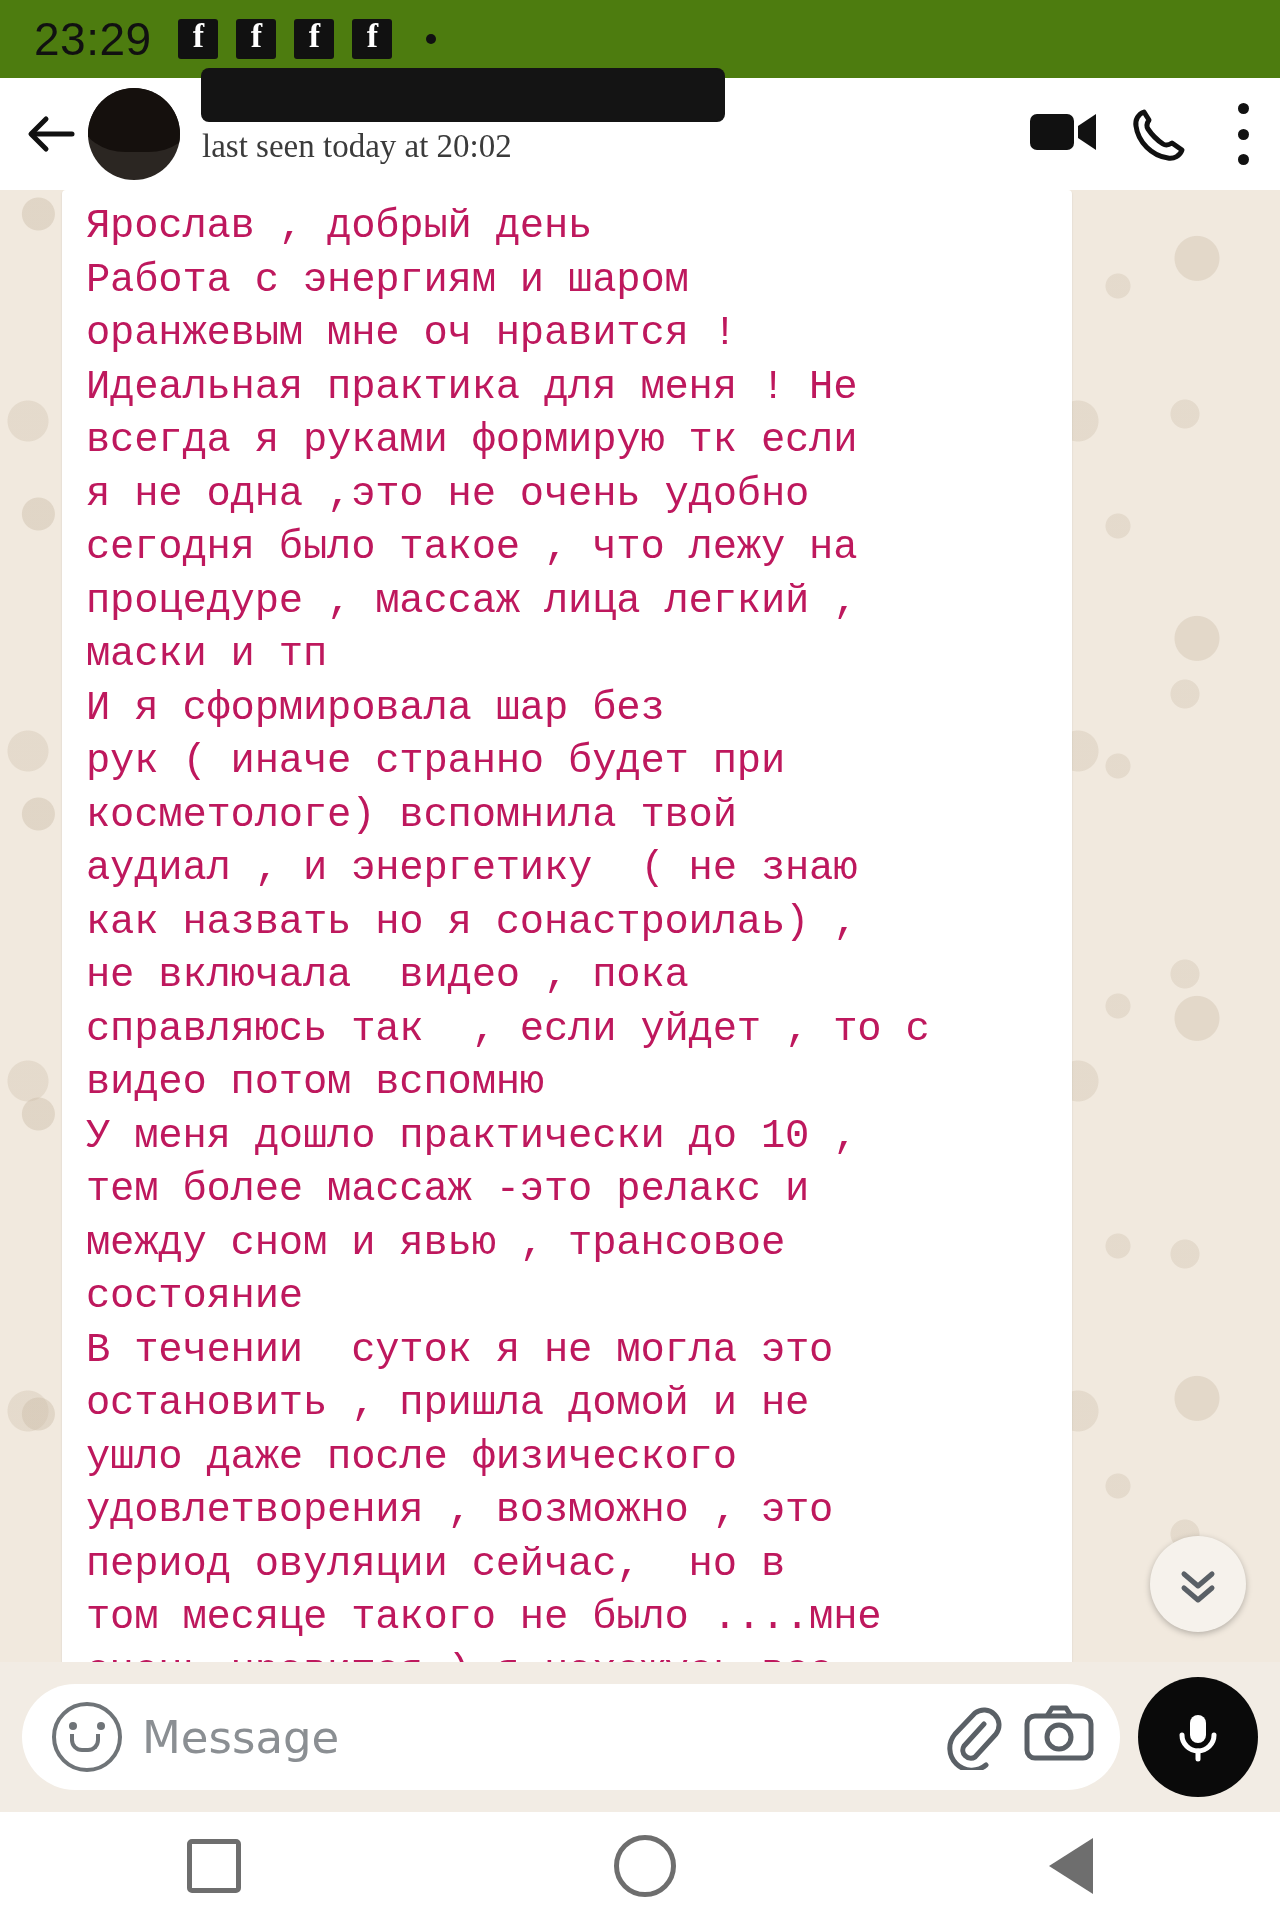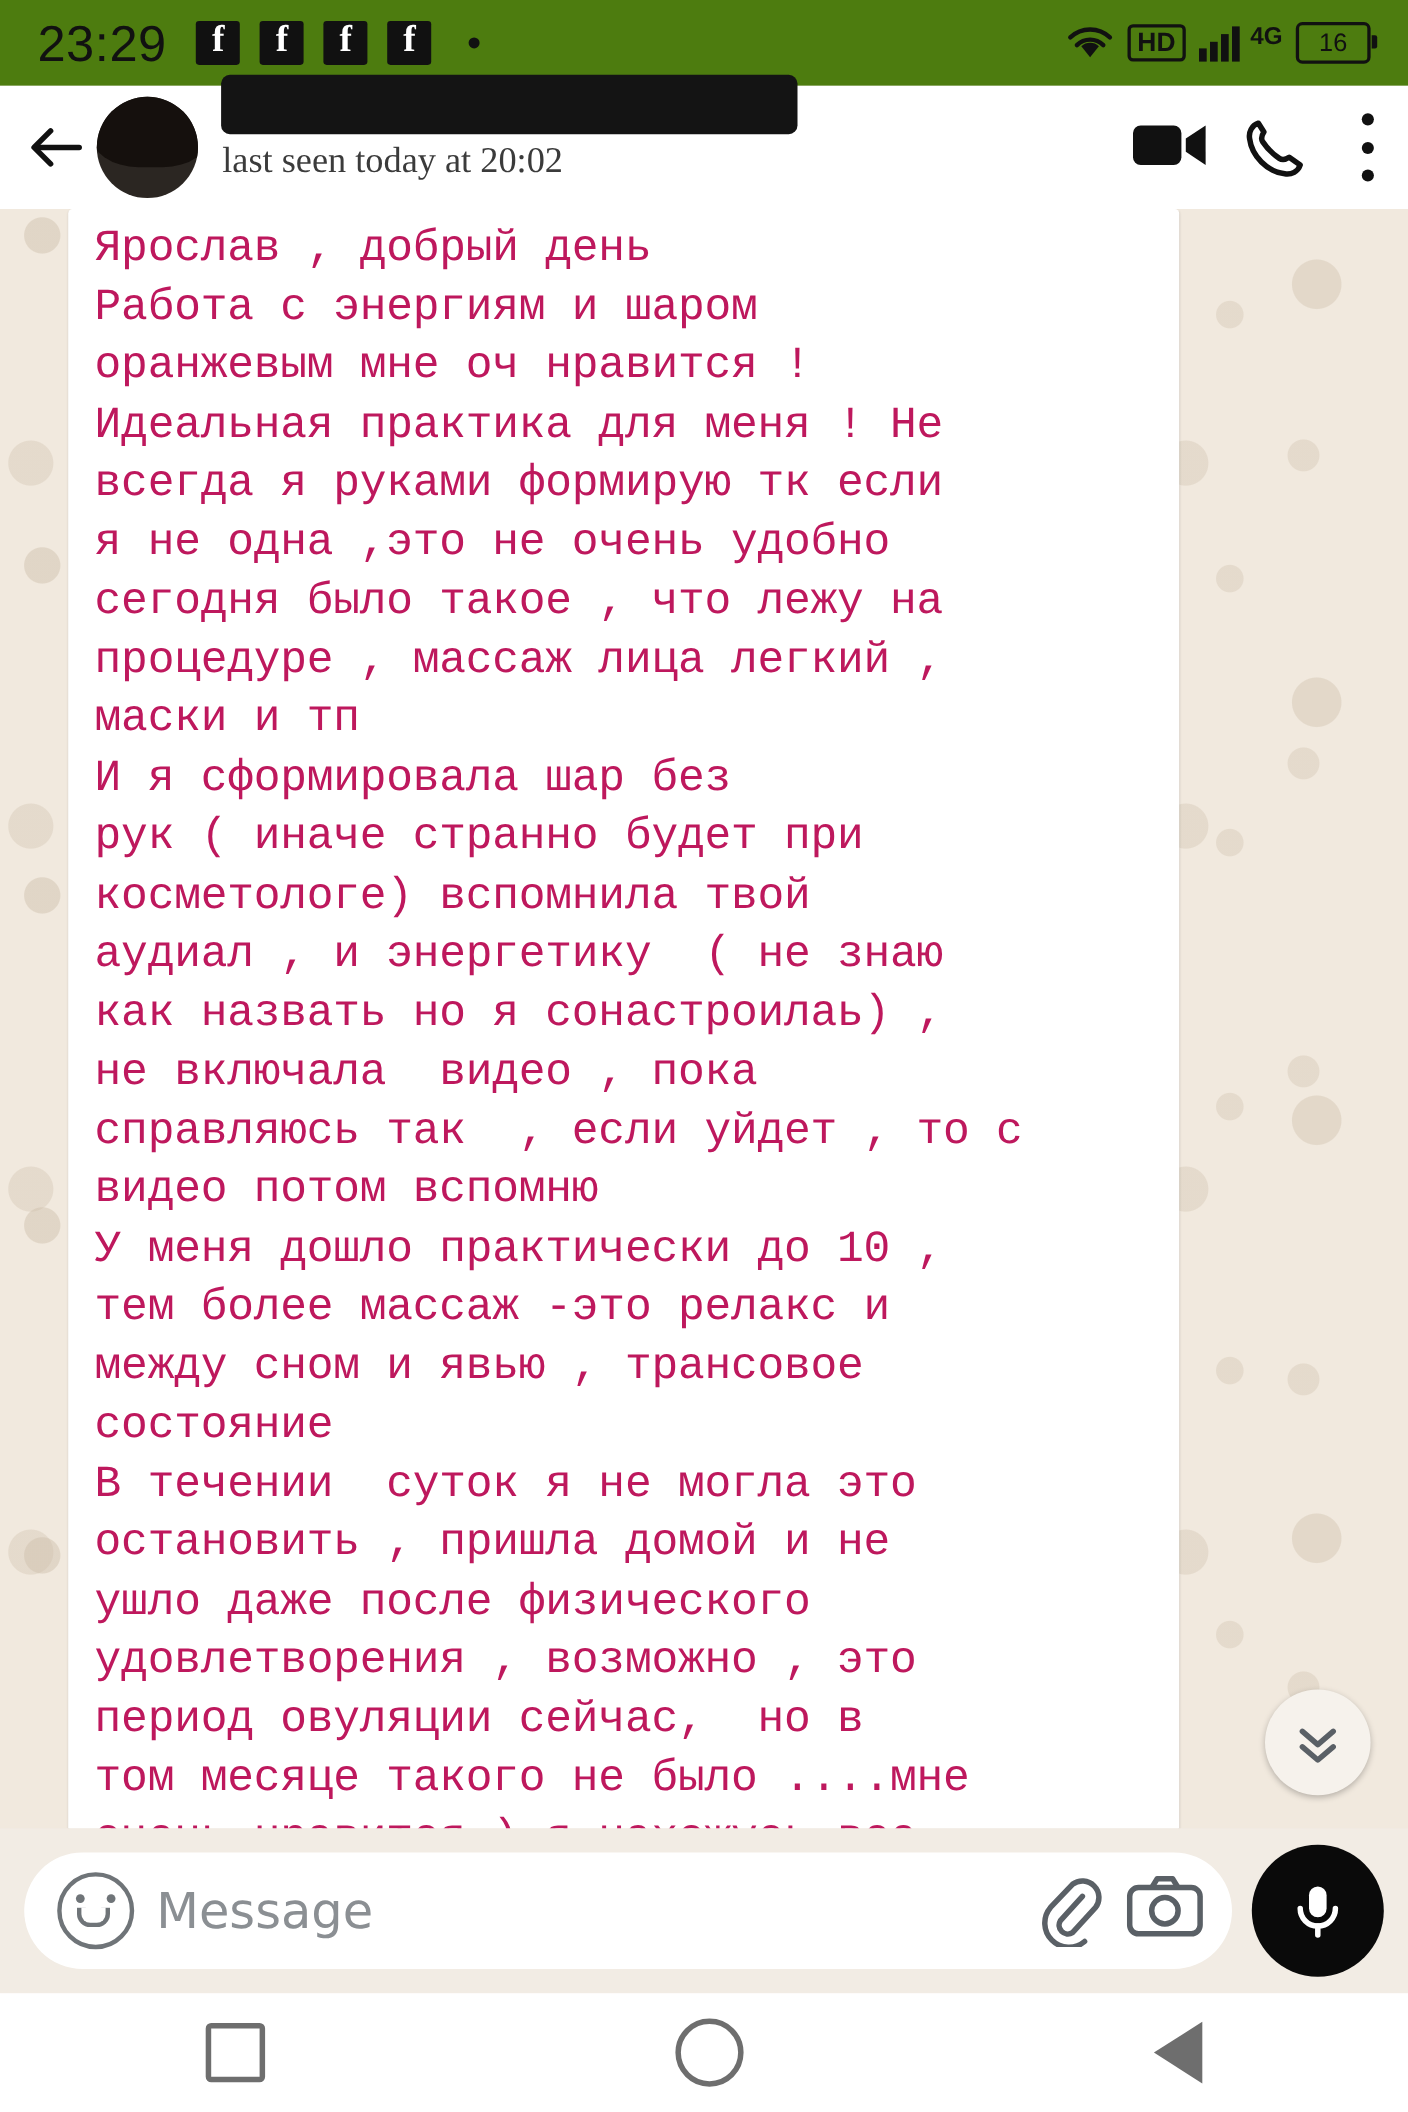--- a/index.html
+++ b/index.html
@@ -321,38 +321,20 @@
 <div class="phone">
 
   <div class="status-bar">
     <div class="status-time">23:29</div>
     <div class="status-left-icons">
       <span class="fb-icon"></span>
       <span class="fb-icon"></span>
       <span class="fb-icon"></span>
       <span class="fb-icon"></span>
       <span class="dot-icon"></span>
-    </div>
-    <div class="status-right">
-      <span class="wifi-icon">
-        <svg width="44" height="34" viewBox="0 0 44 34">
-          <path d="M22 30 L14 20 a12 12 0 0 1 16 0 Z" fill="#111"></path>
-          <path d="M4 12 a26 26 0 0 1 36 0" stroke="#111" stroke-width="4" fill="none" stroke-linecap="round"></path>
-          <path d="M10 19 a17 17 0 0 1 24 0" stroke="#111" stroke-width="4" fill="none" stroke-linecap="round"></path>
-        </svg>
-      </span>
-      <span class="hd-icon">HD</span>
-      <span class="signal-icon">
-          <i></i>
-          <i></i>
-          <i></i>
-          <i></i>
-        </span>
-      <span class="net-label">4G</span>
-      <span class="battery">16</span>
     </div>
   </div>
 
   <div class="chat-header">
     <div class="back-arrow">
       <svg width="58" height="58" viewBox="0 0 58 58">
         <path d="M50 29 H10" stroke="#111" stroke-width="5" stroke-linecap="round"></path>
         <path d="M24 14 L9 29 L24 44" stroke="#111" stroke-width="5" fill="none" stroke-linecap="round" stroke-linejoin="round"></path>
       </svg>
     </div>

